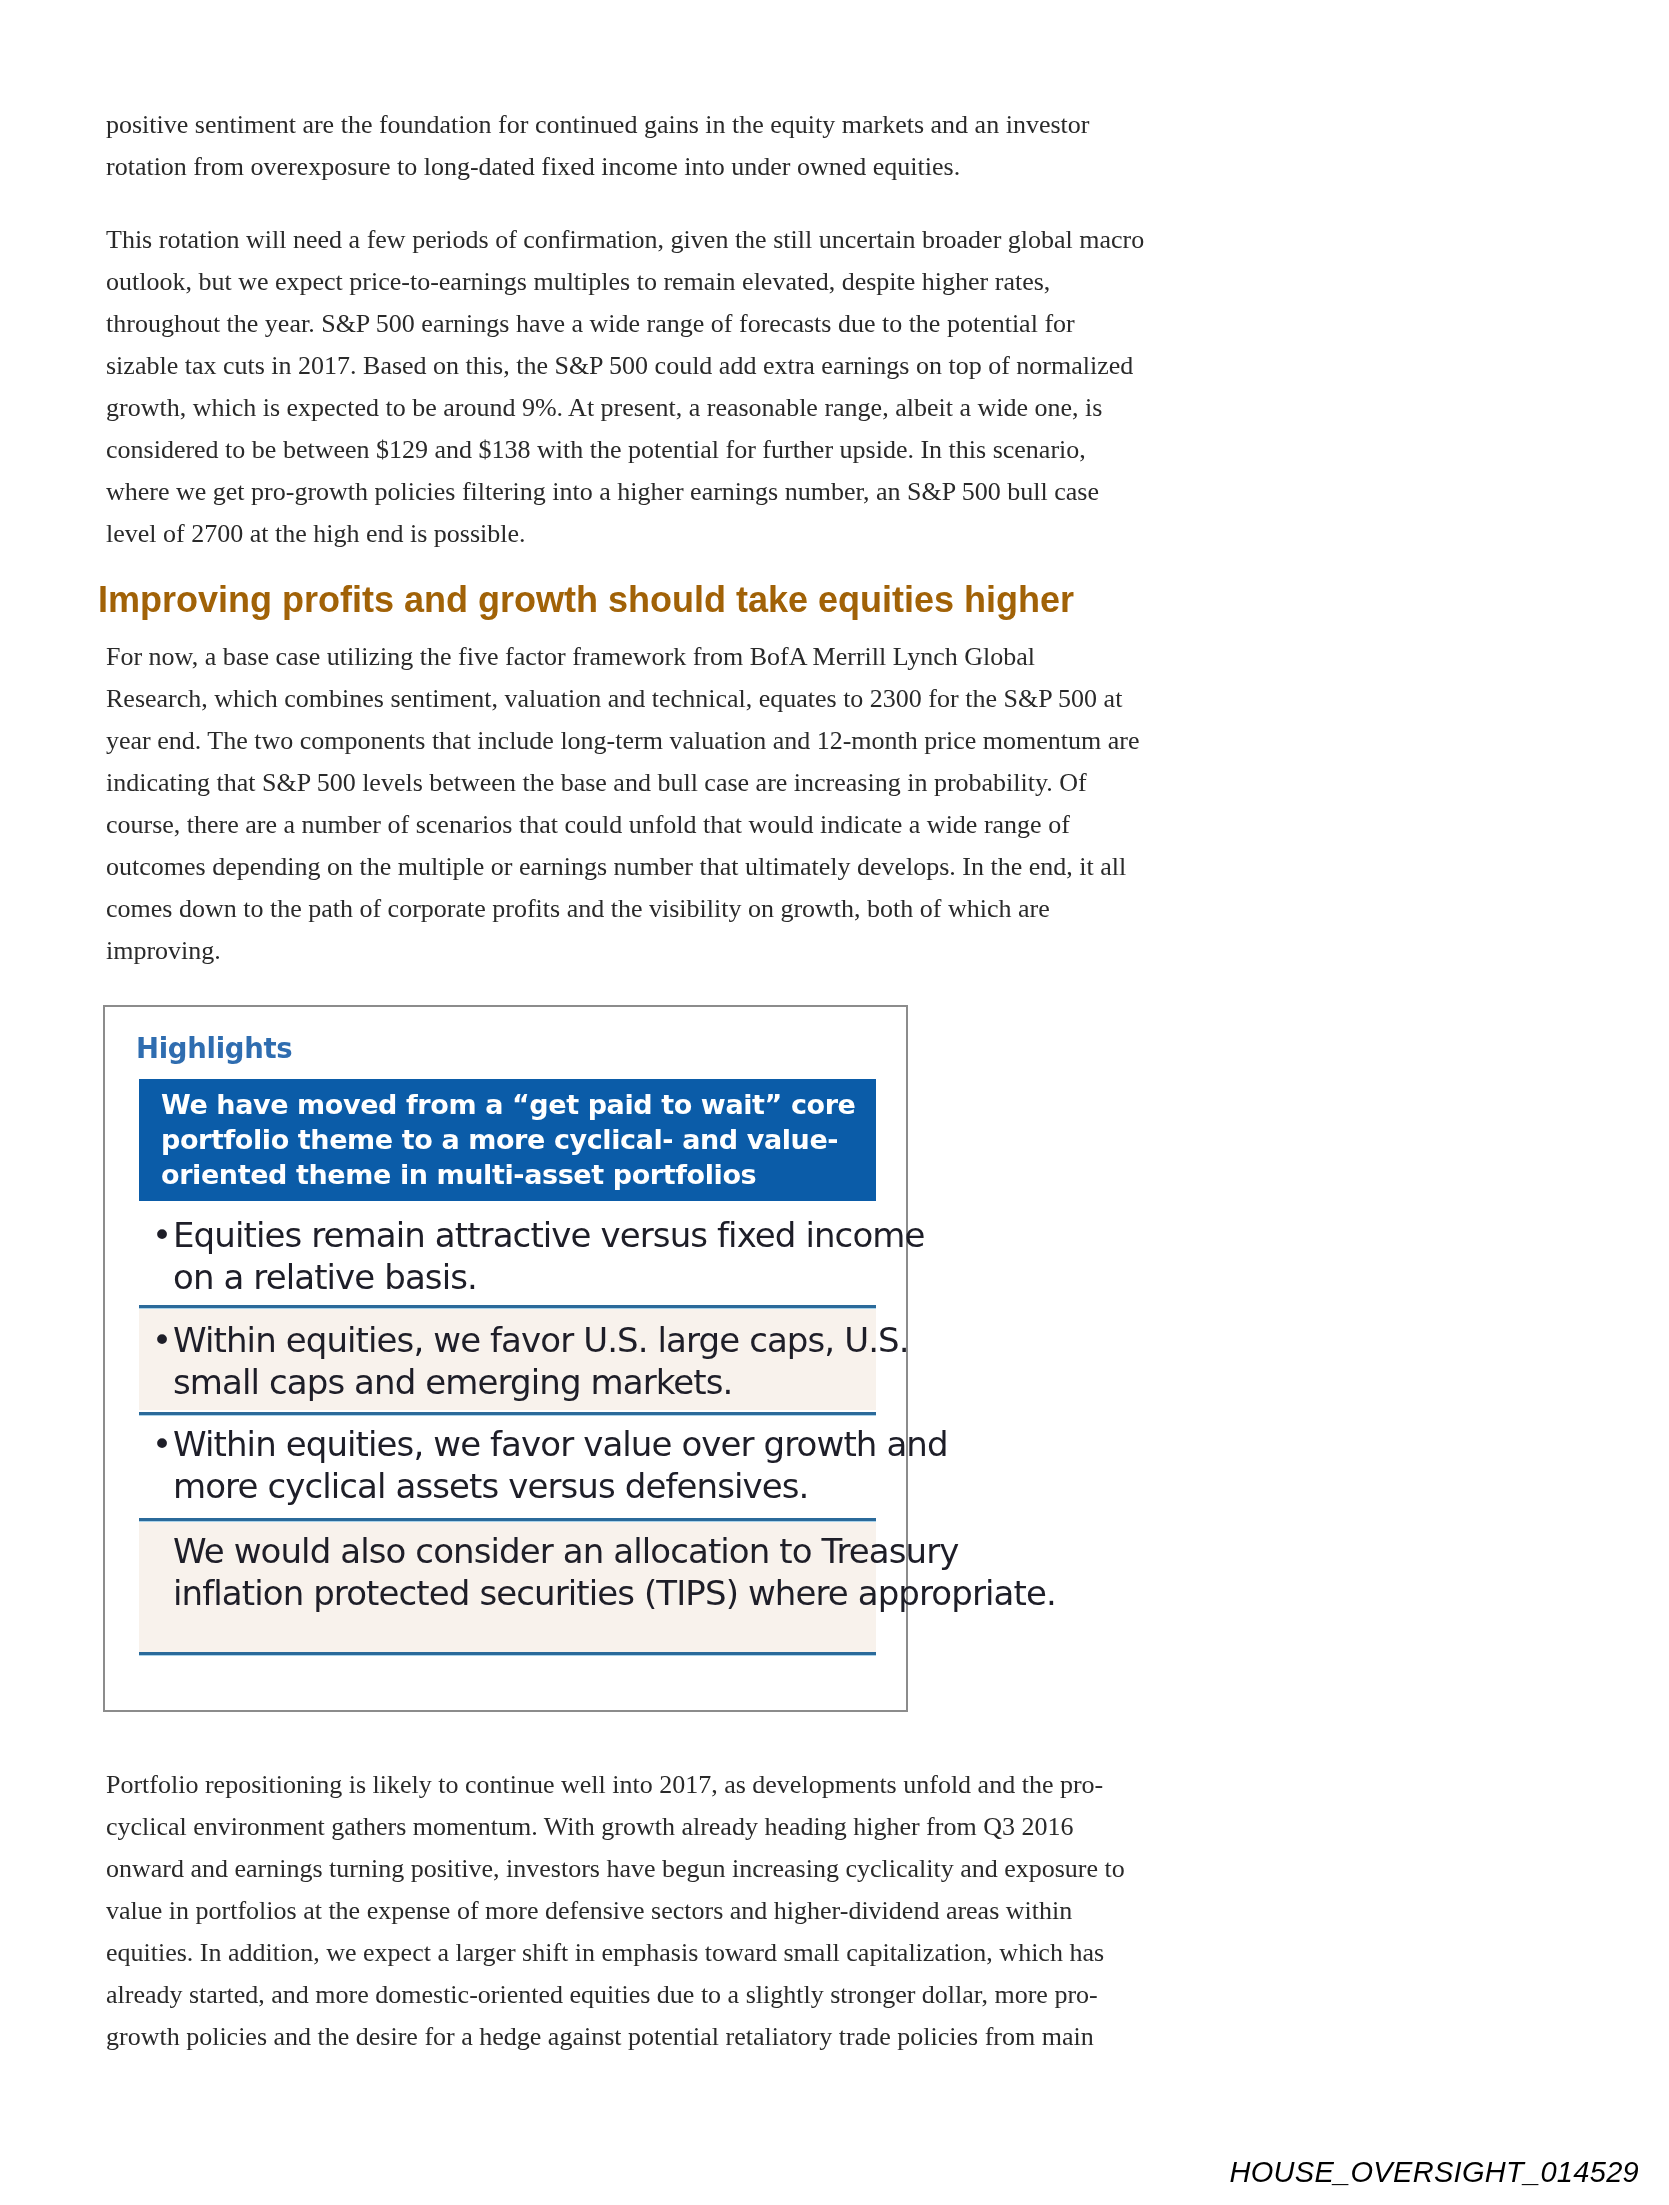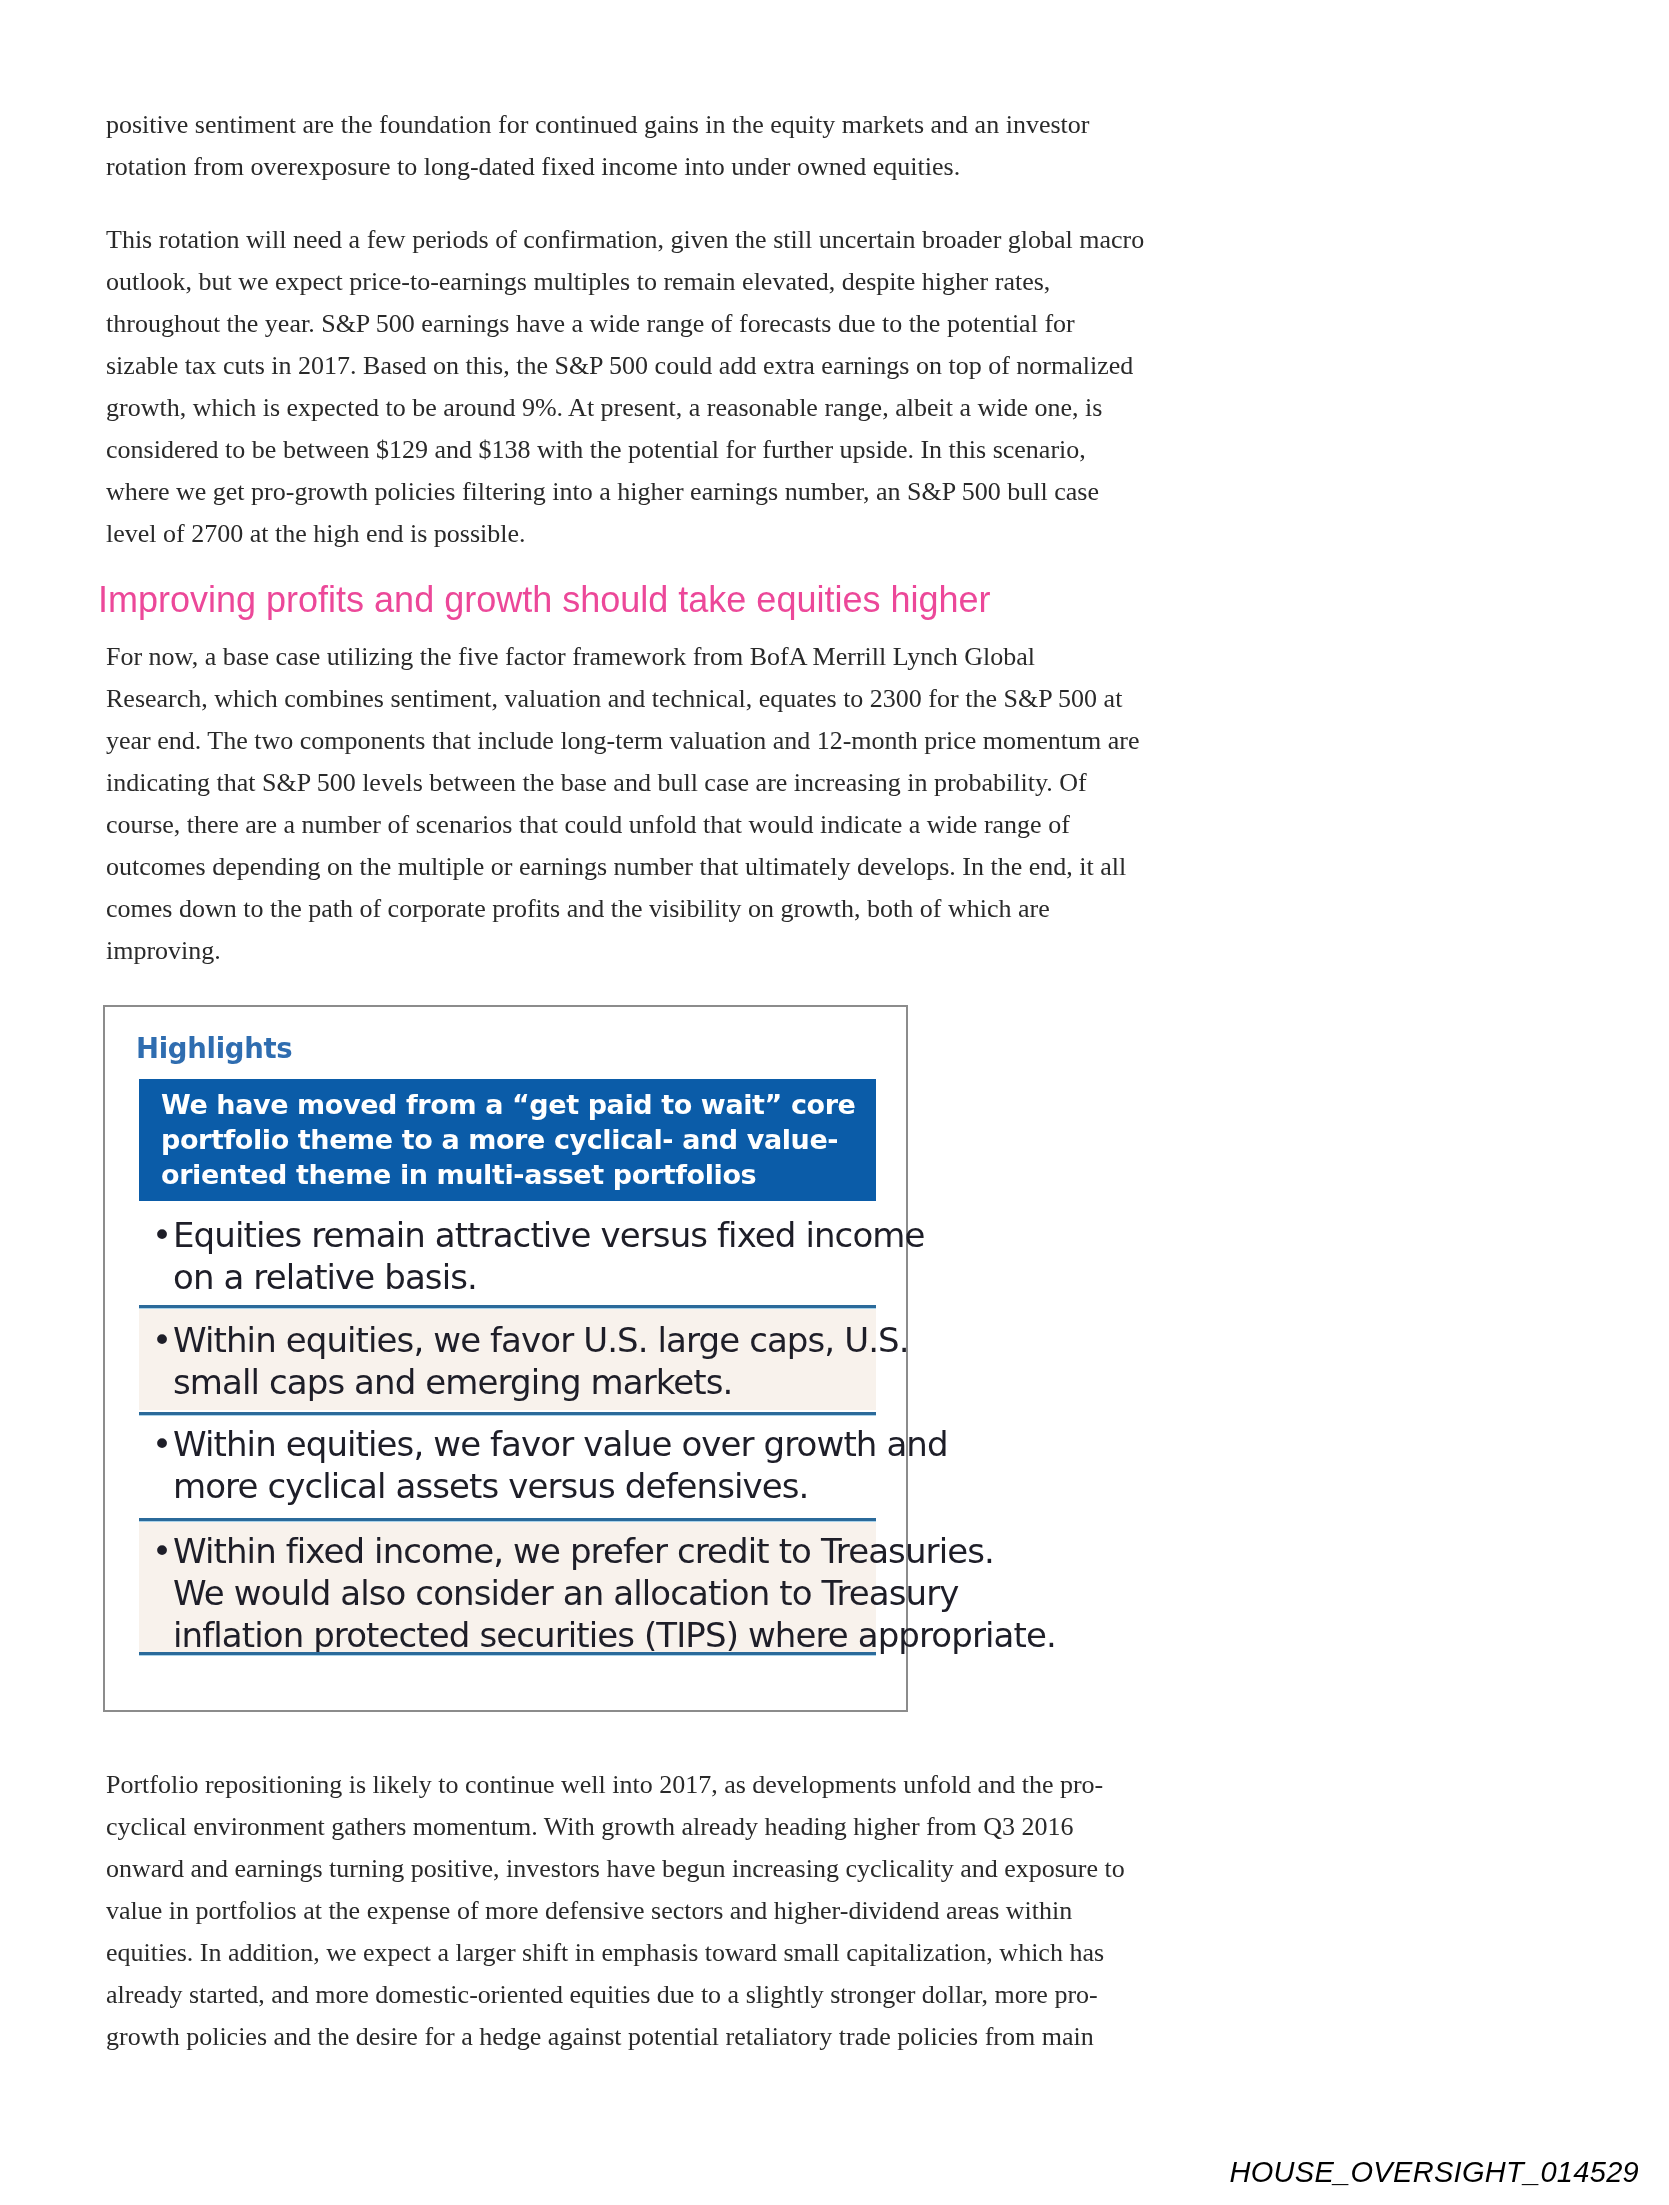--- a/index.html
+++ b/index.html
@@ -5,22 +5,22 @@
   html, body { margin: 0; padding: 0; background: #ffffff; }
   body { width: 1669px; height: 2205px; position: relative; overflow: hidden; }
   .serif { font-family: "Liberation Serif", "DejaVu Serif", serif; color: #2a2a2a; }
   .para { position: absolute; left: 98px; width: 1479px; font-size: 26px; line-height: 42px; margin: 8px; }
   .line { display: block; white-space: nowrap; }
   #p1 { top: 96px; }
   #p2 { top: 211px; }
   #p3 { top: 628px; }
   #p4 { top: 1756px; }
   #heading { position: absolute; left: 98px; top: 579px; margin: 0;
-    font-family: "Liberation Sans", "DejaVu Sans", sans-serif; font-weight: normal;
-    font-size: 36px; line-height: 42px; color: #ec4899; white-space: nowrap; }
+    font-family: "Liberation Sans", "DejaVu Sans", sans-serif; font-weight: bold;
+    font-size: 36px; line-height: 42px; color: #a16207; white-space: nowrap; }
 
   
   #highlights-box { position: absolute; left: 103px; top: 1005px; width: 805px; height: 707px;
     border: 2.6px solid #8c8c8c; background: #ffffff; box-sizing: border-box; }
   #highlights-title { position: absolute; left: 31px; top: 25px; margin: 0;
     font-family: "DejaVu Sans", "Liberation Sans", sans-serif; font-weight: bold;
     font-size: 27.5px; color: #2f6db0; letter-spacing: -0.3px; }
   #highlights-banner { position: absolute; left: 34px; top: 72px; width: 737px; height: 122px;
     background: #0b5ca8; color: #ffffff; box-sizing: border-box; padding: 7.9px 19.6px 0 22px;
     font-family: "DejaVu Sans", "Liberation Sans", sans-serif; font-weight: bold;
@@ -100,21 +100,20 @@
   </div>
   <div id="rule-1" class="hl-rule"></div>
 
   <div id="item-2" class="hl-item">
     <span class="hl-line"><span class="bullet">•</span><span>Within equities, we favor value over growth and</span></span>
     <span class="hl-line"><span class="indent"></span><span>more cyclical assets versus defensives.</span></span>
   </div>
   <div id="rule-2" class="hl-rule"></div>
 
   <div id="item-3" class="hl-item shaded">
-    <span class="hl-line"><span class="bullet">•</span><span>Within fixed income, we prefer credit to Treasuries.</span></span>
     <span class="hl-line"><span class="indent"></span><span>We would also consider an allocation to Treasury</span></span>
     <span class="hl-line"><span class="indent"></span><span>inflation protected securities (TIPS) where appropriate.</span></span>
   </div>
   <div id="rule-3" class="hl-rule"></div>
 </div>
 
 <p id="p4" class="para serif">
   <span class="line">Portfolio repositioning is likely to continue well into 2017, as developments unfold and the pro-</span>
   <span class="line">cyclical environment gathers momentum. With growth already heading higher from Q3 2016</span>
   <span class="line">onward and earnings turning positive, investors have begun increasing cyclicality and exposure to</span>

